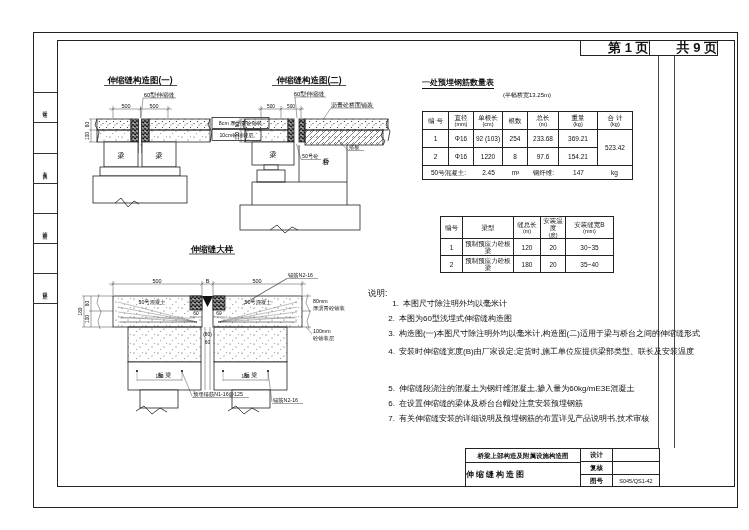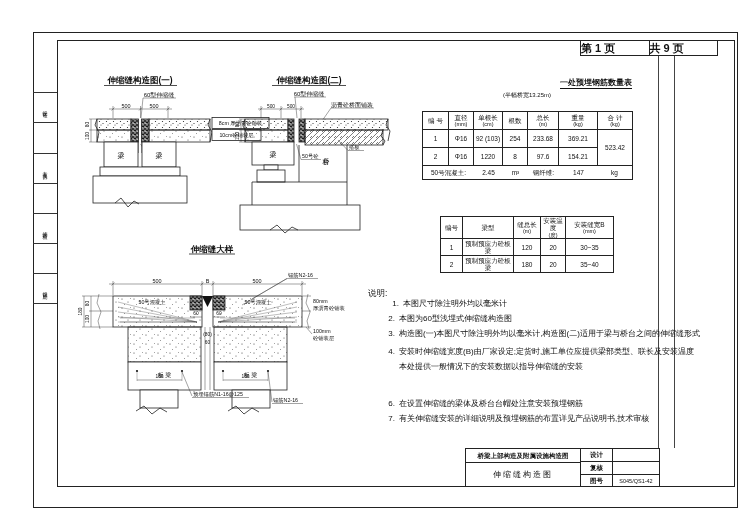--- a/index.html
+++ b/index.html
@@ -5,53 +5,53 @@
   *{box-sizing:border-box;margin:0;padding:0}
   html,body{background:#fff}
   body{font-family:"Liberation Sans",sans-serif;color:#111}
   #sheet{position:relative;width:749px;height:530px;background:#fff;overflow:hidden}
   .abs{position:absolute}
   .border-outer{left:33px;top:32px;width:705px;height:476px;border:1.5px solid #222}
   .border-inner{left:57px;top:40px;width:678px;height:447px;border:1px solid #222}
   .stamp-div{left:33px;width:24px;height:1px;background:#333}
   .stamp{left:33px;width:24px;height:31px;text-align:center;writing-mode:vertical-rl;text-orientation:upright;font-size:5px;color:#222;overflow:hidden;line-height:24px;letter-spacing:1px}
   .pagebox{left:580px;top:40px;width:138px;height:16px;border:1px solid #222;display:flex}
-  .pagebox .cell{flex:1;font-size:11px;font-weight:700;text-align:left;line-height:14px}
+  .pagebox .cell{flex:1;font-size:13px;font-weight:700;text-align:right;line-height:14px}
   .pagebox .cell:first-child{border-right:1px solid #222}
   .fold{width:1px;background:#444;top:56px;height:392px}
   svg{position:absolute;font-family:"Liberation Sans",sans-serif}
   svg text{fill:#111}
   .ln{stroke:#222;stroke-width:0.8;fill:none}
   .th{stroke:#333;stroke-width:0.45;fill:none}
   .xh{stroke:#444;stroke-width:0.35;fill:none}
   .fw{stroke:#222;stroke-width:0.8;fill:#fff}
   .fp{stroke:#222;stroke-width:0.8}
   .t-title{font-size:8.5px;font-weight:700;text-anchor:middle}
   .t-lab{font-size:6px;text-anchor:middle}
   .t-lab-s{font-size:5.3px;text-anchor:middle}
   .t-lab-l{font-size:5.3px;text-anchor:start}
   .t-dim{font-size:5.5px;text-anchor:middle}
   .t-dim-s{font-size:4.8px;text-anchor:middle}
   .t-beam{font-size:7px;text-anchor:middle}
   .vtext{writing-mode:vertical-rl;text-orientation:upright}
-  .tbl-title{font-weight:700;font-size:8px;text-align:right}
+  .tbl-title{font-weight:700;font-size:8px;text-align:left}
   .tbl-title span{border-bottom:1px solid #111;padding-bottom:1px}
   .tbl-sub{font-size:6px;text-align:center;color:#111}
   table{border-collapse:collapse;table-layout:fixed;width:100%}
   td{border:1px solid #222;font-size:6.5px;text-align:center;vertical-align:middle;padding:0;line-height:1.15;overflow:hidden}
   td .u{font-size:5.5px}
   .ft-row{display:flex;font-size:6.5px;line-height:13px}
   .notes-head{font-size:8.5px}
   .note{font-size:8px;white-space:nowrap}
   .note .n{display:inline-block;width:13px;text-align:right}
   .note .t{margin-left:4px}
   .tblock{left:465px;top:448px;width:195px;height:39px;border:1.2px solid #222;display:flex}
   .tb-left{width:115px;border-right:1px solid #222;display:flex;flex-direction:column}
   .tb-proj{height:14px;border-bottom:1px solid #222;font-size:6.5px;font-weight:700;text-align:center;line-height:14px}
-  .tb-sheet{flex:1;font-size:8px;font-weight:400;text-align:center;line-height:24px;letter-spacing:2px}
+  .tb-sheet{flex:1;font-size:8px;font-weight:700;line-height:24px;letter-spacing:2px}
   .tb-right{flex:1;display:flex;flex-direction:column}
   .tb-row{display:flex;height:13px;border-bottom:1px solid #222}
   .tb-row:last-child{border-bottom:none}
   .tb-lab{width:32px;border-right:1px solid #222;font-size:6.5px;font-weight:700;text-align:center;line-height:12px}
   .tb-val{flex:1;font-size:5.5px;text-align:center;line-height:12px}
 </style>
 </head>
 <body>
 
 <div id="sheet">
@@ -433,21 +433,21 @@
       </tr>
     </tbody>
       </table>
   </div>
 
   <div class="abs notes-head" style="left:368px;top:288px">说明:</div>
   <div class="abs note" style="left:386px;top:298px"><span class="n">1.</span><span class="t">本图尺寸除注明外均以毫米计</span></div>
   <div class="abs note" style="left:382px;top:313px"><span class="n">2.</span><span class="t">本图为60型浅埋式伸缩缝构造图</span></div>
   <div class="abs note" style="left:382px;top:328px"><span class="n">3.</span><span class="t">构造图(一)本图尺寸除注明外均以毫米计,构造图(二)适用于梁与桥台之间的伸缩缝形式</span></div>
   <div class="abs note" style="left:382px;top:346px"><span class="n">4.</span><span class="t">安装时伸缩缝宽度(B)由厂家设定;定货时,施工单位应提供梁部类型、联长及安装温度</span></div>
-  <div class="abs note" style="left:382px;top:361px"><span class="n"></span><span class="t">本处提供一般情况下的安装数据以指导伸缩缝的安装</span></div>
+  <div class="abs note" style="left:382px;top:383px"><span class="n">5.</span><span class="t">伸缩缝段浇注的混凝土为钢纤维混凝土,掺入量为60kg/mE3E混凝土</span></div>
   <div class="abs note" style="left:382px;top:398px"><span class="n">6.</span><span class="t">在设置伸缩缝的梁体及桥台台帽处注意安装预埋钢筋</span></div>
   <div class="abs note" style="left:382px;top:413px"><span class="n">7.</span><span class="t">有关伸缩缝安装的详细说明及预埋钢筋的布置详见产品说明书,技术审核</span></div>
 
   <div class="abs tblock">
     <div class="tb-left">
       <div class="tb-proj">桥梁上部构造及附属设施构造图</div>
       <div class="tb-sheet">伸缩缝构造图</div>
     </div>
     <div class="tb-right">
       <div class="tb-row">

